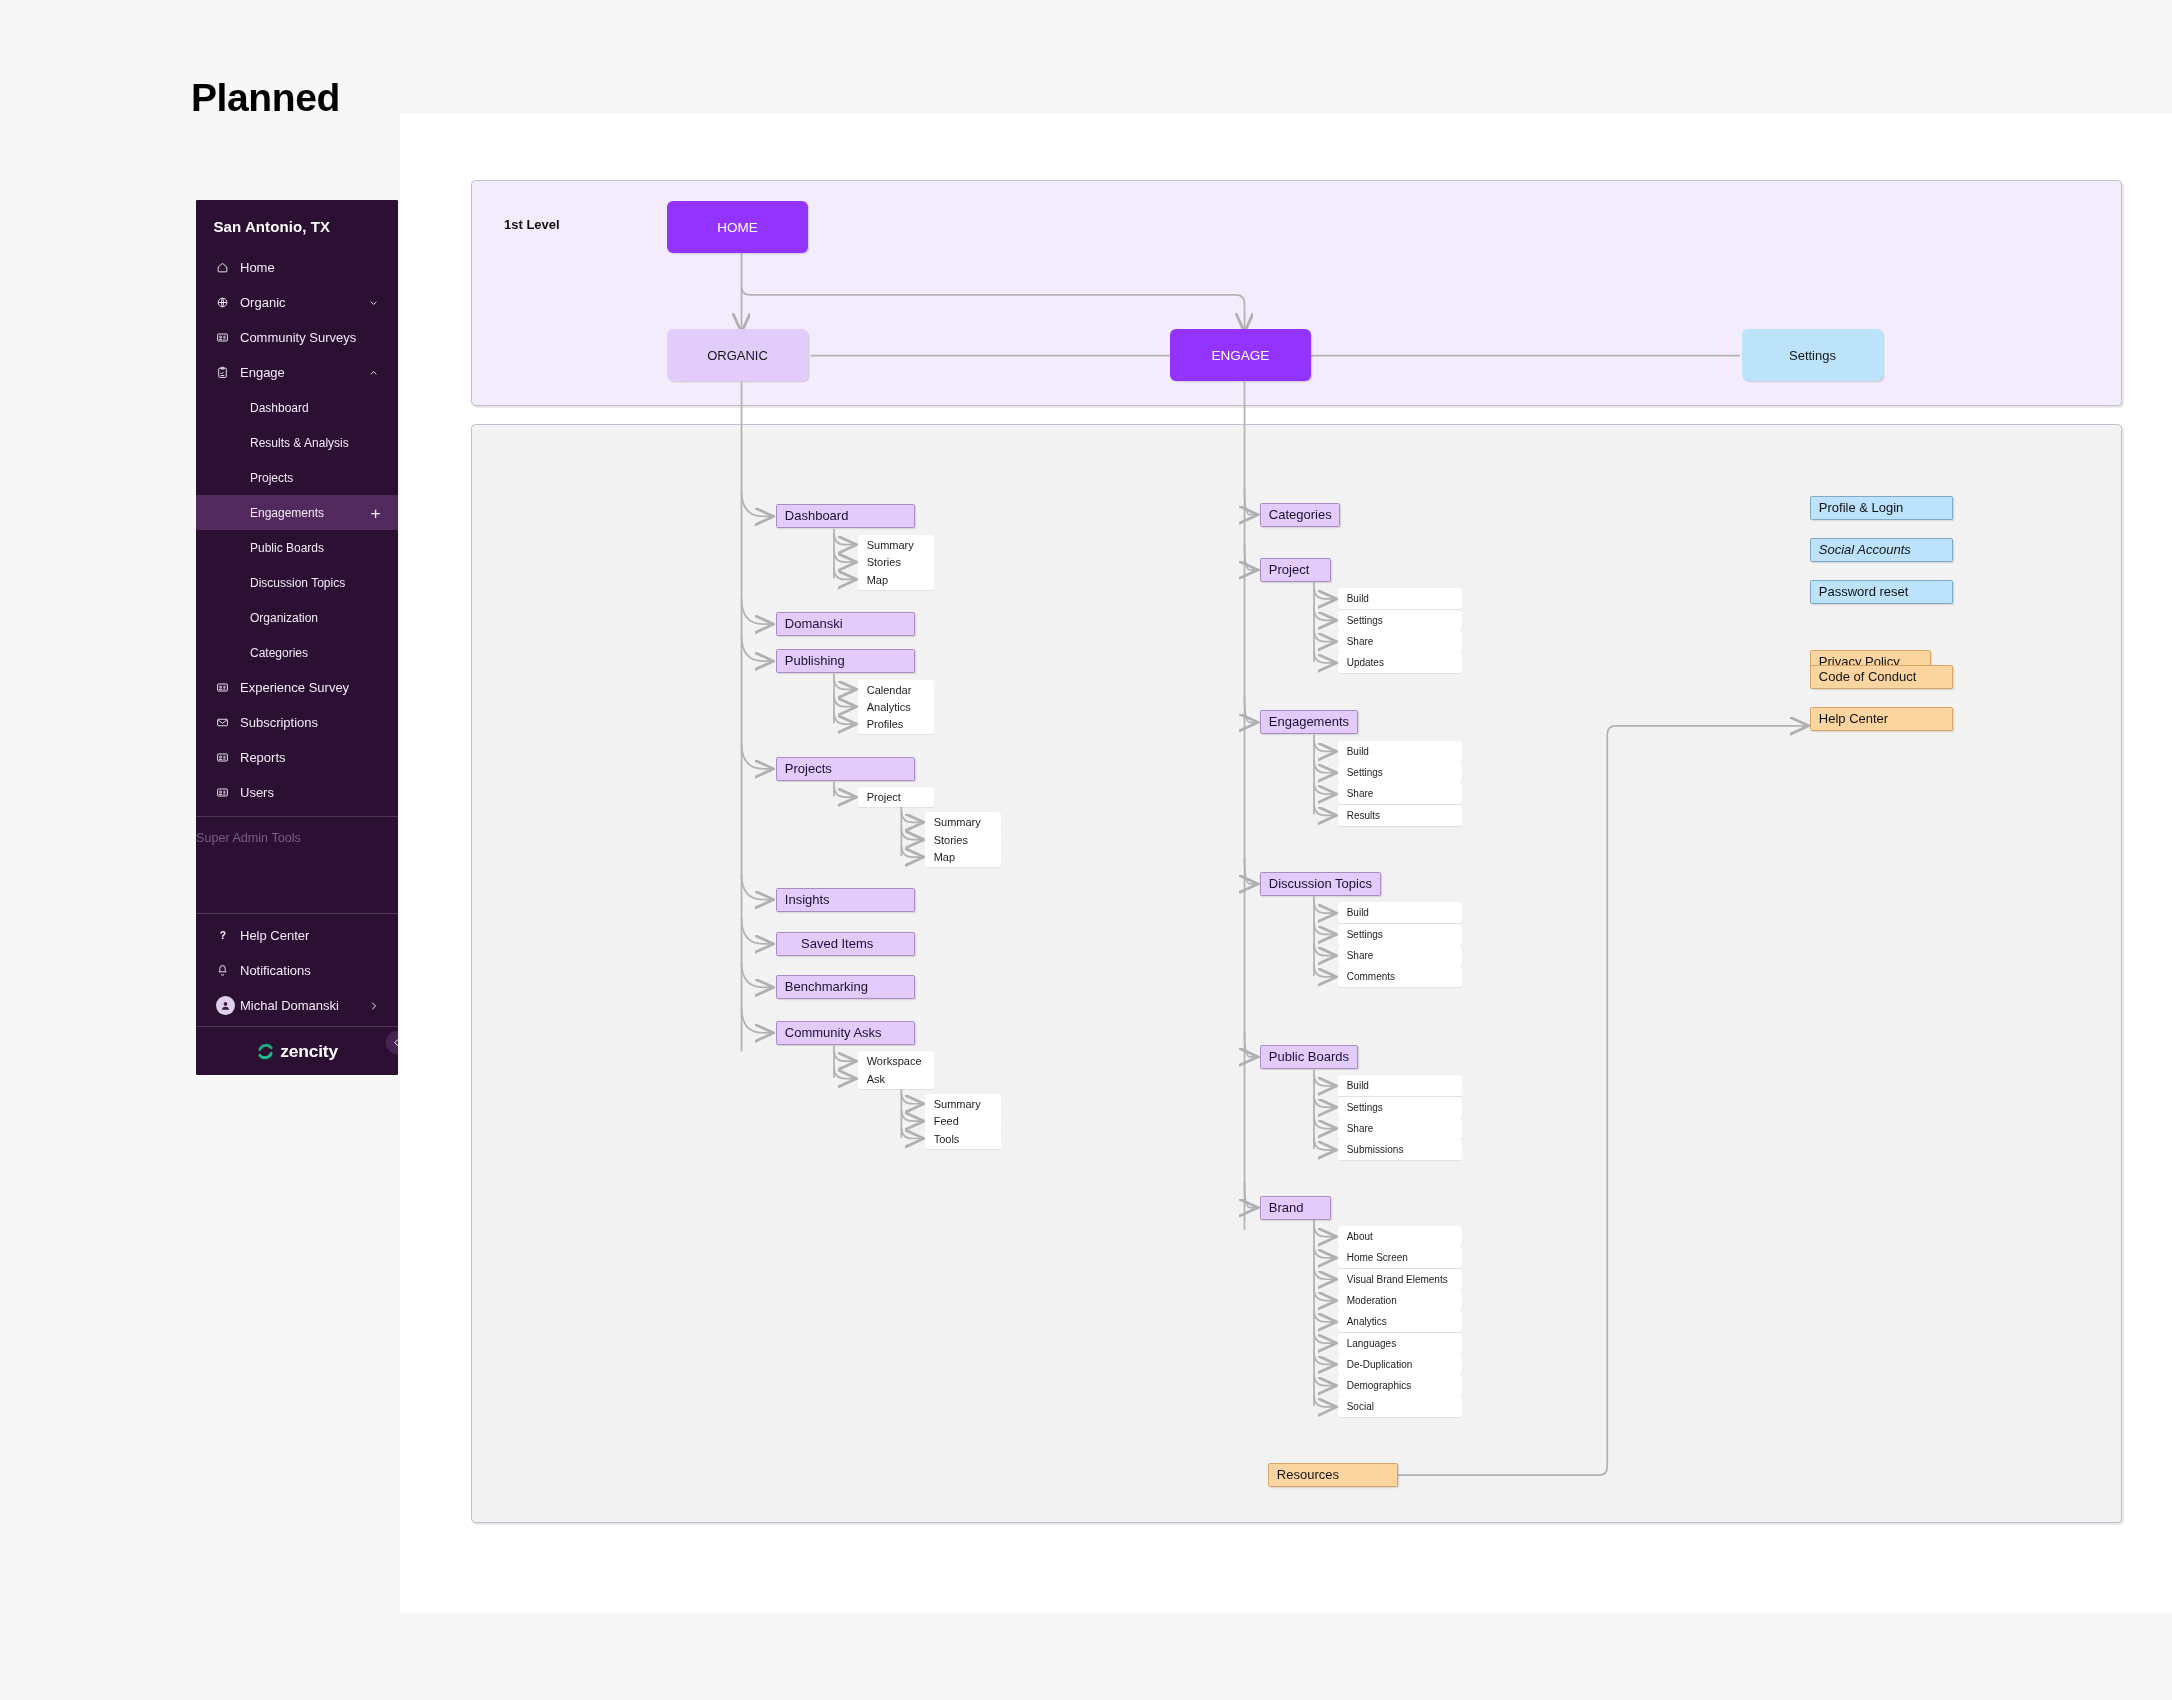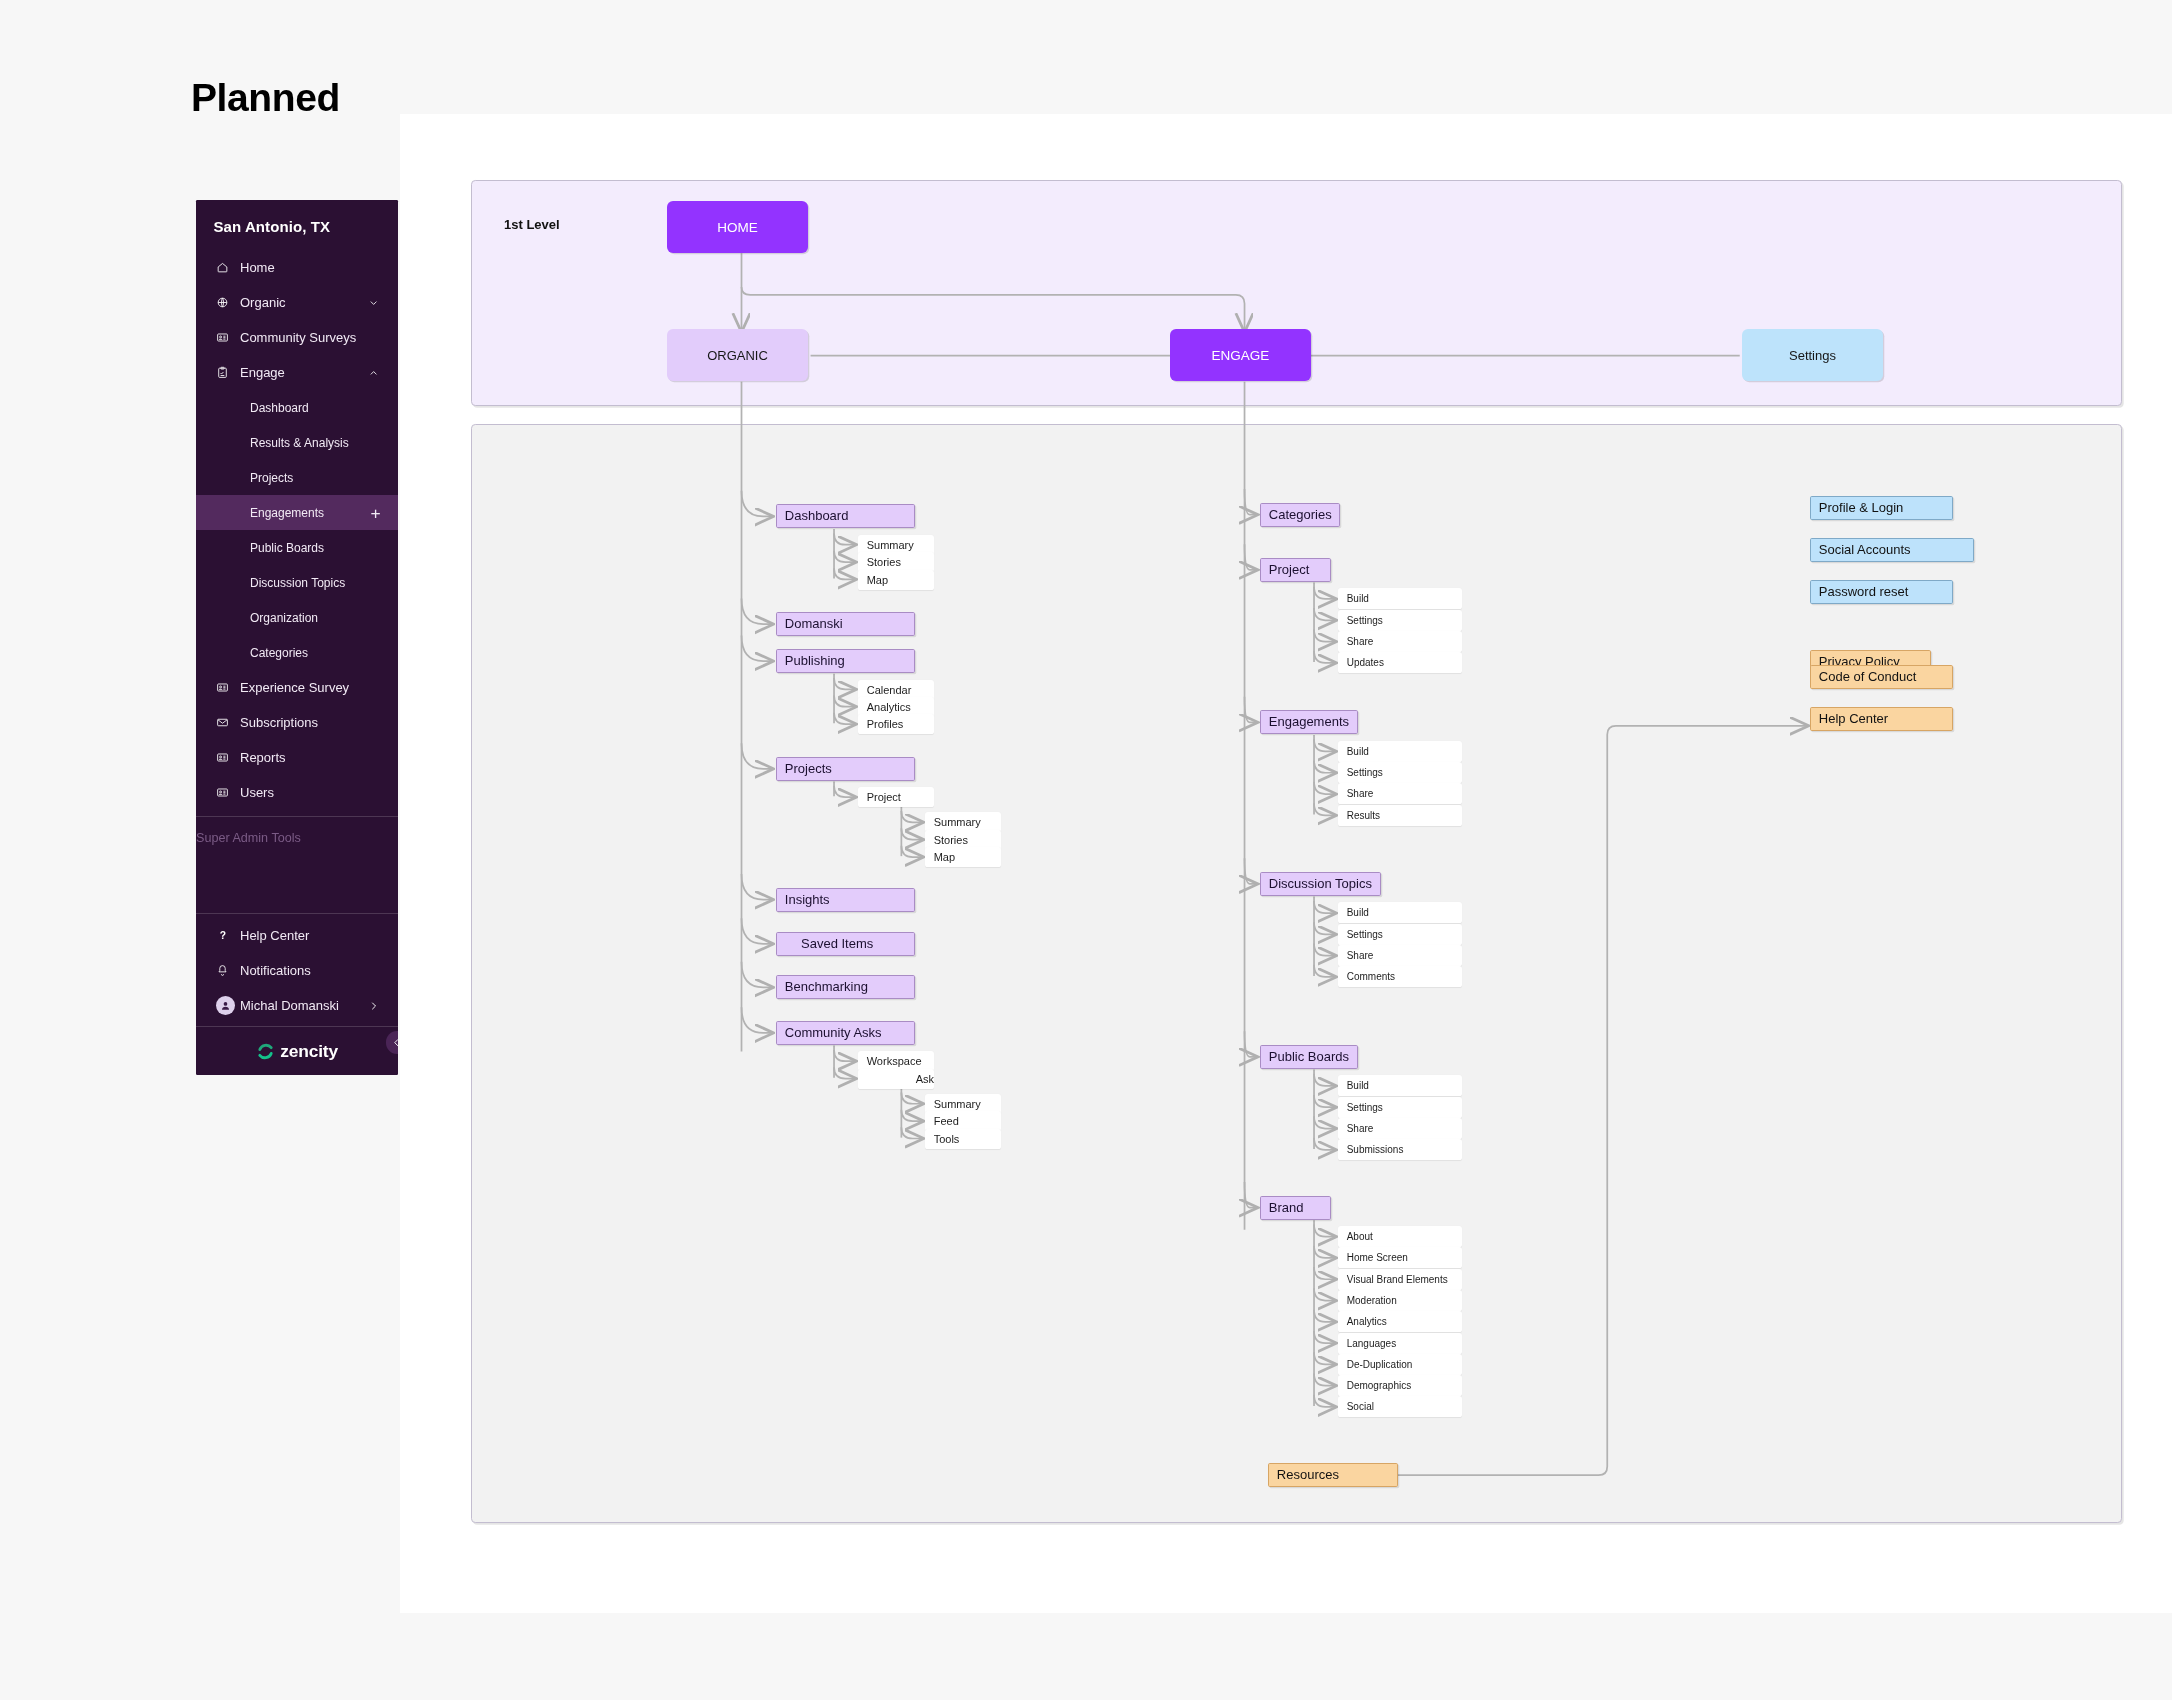--- a/index.html
+++ b/index.html
@@ -521,21 +521,21 @@
     </div>
     <div class="node node-main" style="left: 776px; top: 975px; width: 139px;">
       <span>Benchmarking</span>
     </div>
     <div class="node node-main" style="left: 776px; top: 1021px; width: 139px;">
       <span>Community Asks</span>
     </div>
     <div class="node node-leaf sm" style="left: 858px; top: 1051px; width: 76px;">
       <span>Workspace</span>
     </div>
-    <div class="node node-leaf sm" style="left: 858px; top: 1069px; width: 76px; justify-content: flex-end;">
+    <div class="node node-leaf sm" style="left: 858px; top: 1069px; width: 76px;">
       <span>Ask</span>
     </div>
     <div class="node node-leaf sm" style="left: 925px; top: 1094px; width: 76px;">
       <span>Summary</span>
     </div>
     <div class="node node-leaf sm" style="left: 925px; top: 1111px; width: 76px;">
       <span>Feed</span>
     </div>
     <div class="node node-leaf sm" style="left: 925px; top: 1129px; width: 76px;">
       <span>Tools</span>
@@ -633,21 +633,21 @@
       <span>Demographics</span>
     </div>
     <div class="node node-leaf" style="left: 1338px; top: 1396px; width: 124px;">
       <span>Social</span>
     </div>
   </div>
 <div id="settings-nodes">
     <div class="node node-blue" style="left: 1810px; top: 496px; width: 143px;">
       <span>Profile &amp; Login</span>
     </div>
-    <div class="node node-blue" style="left: 1810px; top: 538px; width: 164px;">
+    <div class="node node-blue" style="left: 1810px; top: 538px; width: 143px; font-style: italic;">
       <span>Social Accounts</span>
     </div>
     <div class="node node-blue" style="left: 1810px; top: 580px; width: 143px;">
       <span>Password reset</span>
     </div>
     <div class="node node-orange" style="left: 1810px; top: 650px; width: 121px;">
       <span>Privacy Policy</span>
     </div>
     <div class="node node-orange" style="left: 1810px; top: 665px; width: 143px;">
       <span>Code of Conduct</span>

